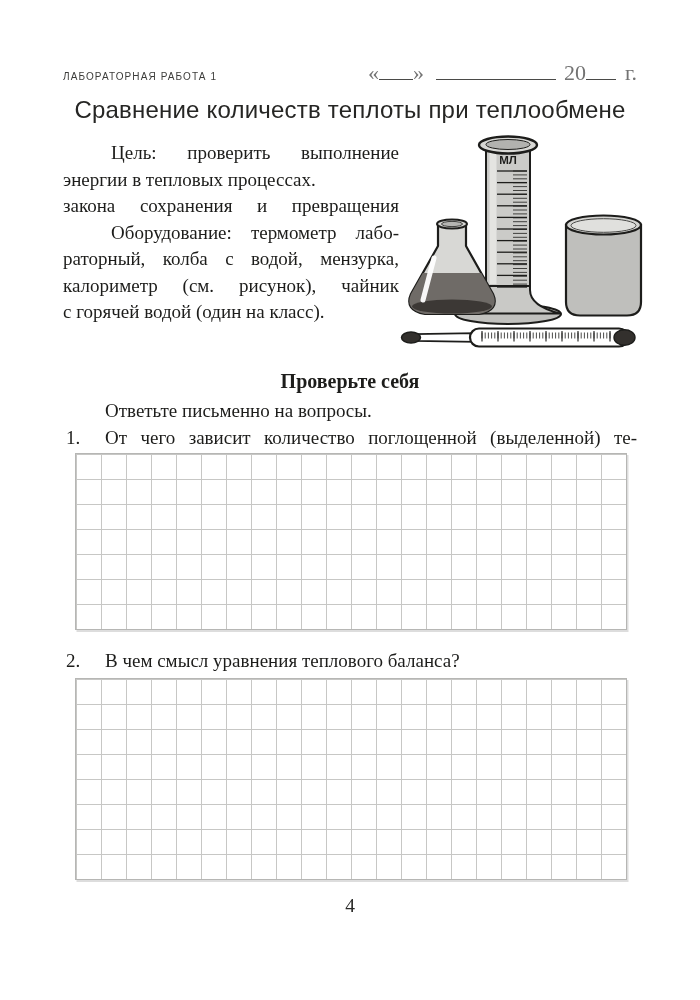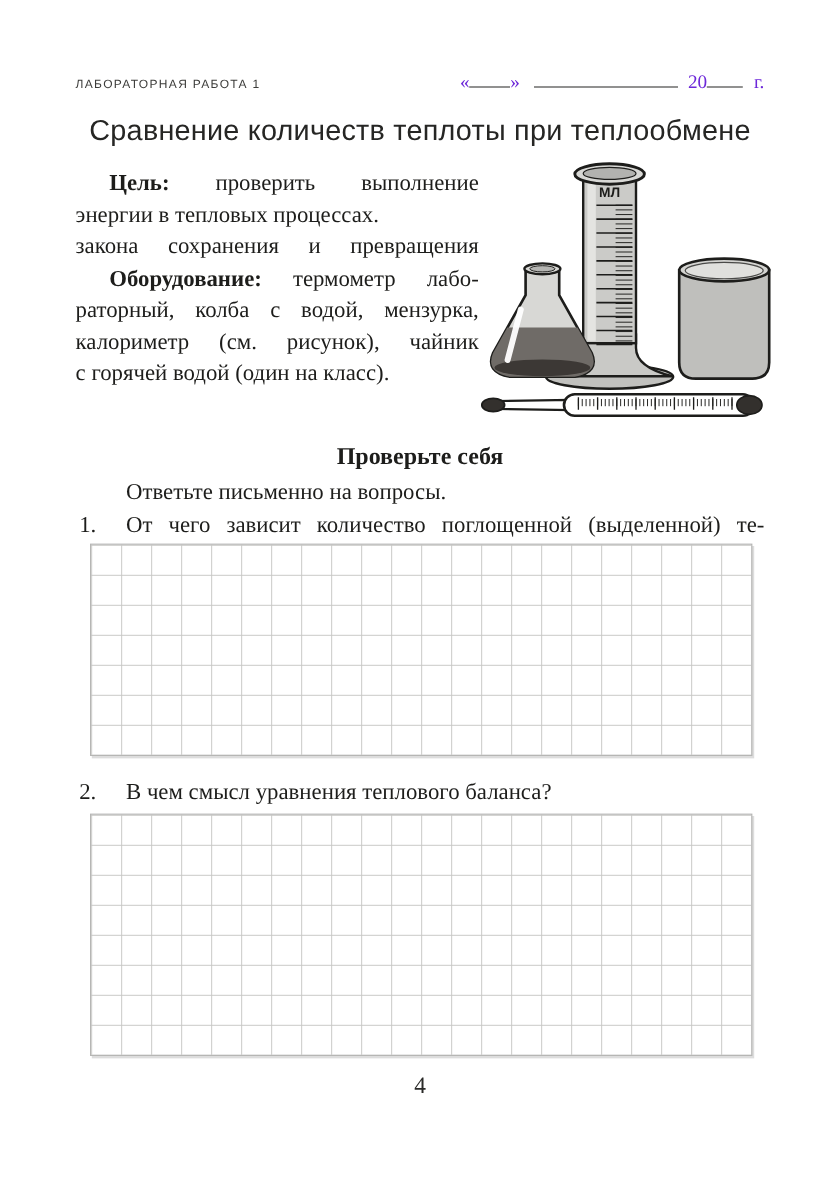--- a/index.html
+++ b/index.html
@@ -7,36 +7,36 @@
     position:relative;width:700px;height:1000px;box-sizing:border-box;
     padding:60px 63px 0;background:#ffffff;overflow:hidden;
     font-family:"Liberation Serif",serif;color:#1d1d1b;
   }
   
   .hdr{display:flex;justify-content:space-between;align-items:baseline;height:22px;}
   .lab-label{
     font-family:"Liberation Sans",sans-serif;font-size:10px;letter-spacing:1.1px;
     color:#3c3c3a;white-space:nowrap;
   }
-  .date-line{font-size:16px;white-space:nowrap;color:#6d28d9;}
+  .date-line{font-size:22px;white-space:nowrap;color:#737373;}
   .blank{display:inline-block;border-bottom:1.4px solid #4a4a48;height:12px;vertical-align:baseline;}
   .w34{width:34px;} .w120{width:120px;margin-left:12px;margin-right:8px;} .w30{width:30px;margin-right:9px;}
   
   .doc-title{
     margin-top:14px;text-align:center;
     font-family:"Liberation Sans",sans-serif;font-size:24px;font-weight:500;
     color:#262624;line-height:28px;letter-spacing:.2px;
   }
   
   .intro{position:relative;margin-top:16px;height:224px;}
   .intro-text{width:336px;font-size:19px;line-height:26.5px;margin-top:6px;}
   .tline{text-align:justify;text-align-last:justify;}
   .tline.last{text-align-last:left;}
   .tline.ind{padding-left:28px;}
-  .lead{font-weight:bold;}
+  .lead{font-weight:normal;margin-left:20px;}
   .figure{position:absolute;top:-10px;right:-12px;width:252px;height:228px;}
   
   .check-heading{margin-top:4px;text-align:center;font-weight:bold;font-size:20px;line-height:26px;}
   .instruction{margin-top:4px;padding-left:42px;font-size:19px;line-height:26px;}
   .question{display:flex;margin-top:1px;font-size:19px;line-height:26px;}
   .question.q2{margin-top:18px;}
   .qnum{width:42px;flex:0 0 42px;padding-left:3px;box-sizing:border-box;}
   .qtext{flex:1;}
   
   .grid{

